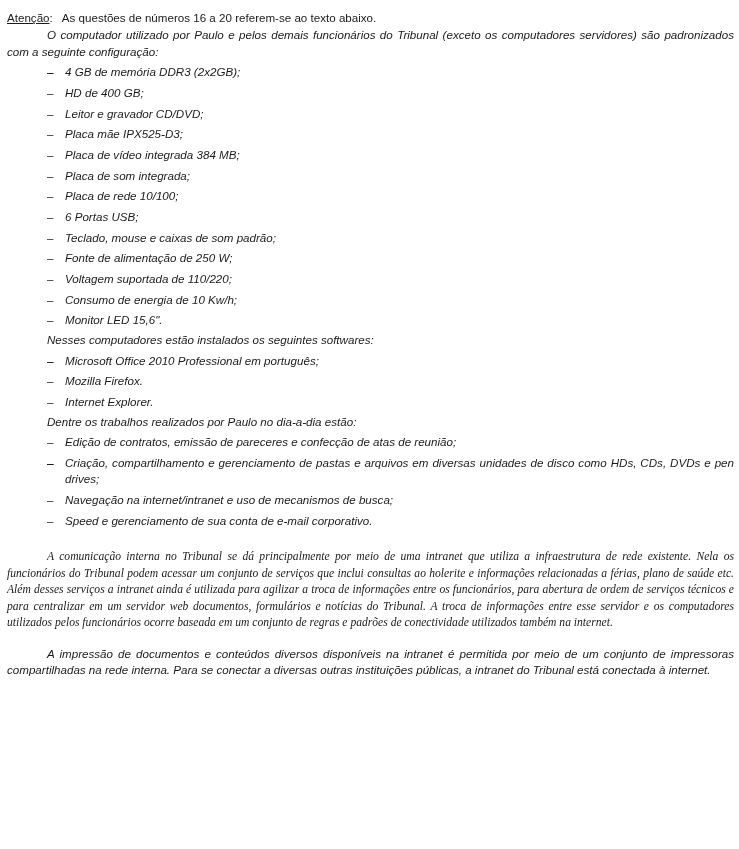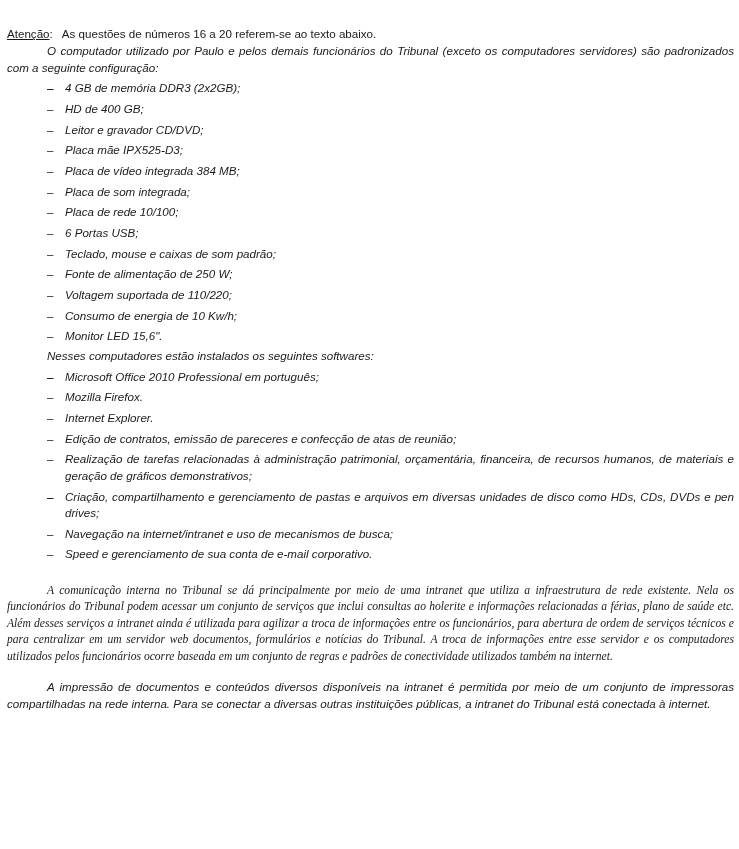--- a/index.html
+++ b/index.html
@@ -2,21 +2,21 @@
 <html><head>
   <meta charset="utf-8">
   <style>
     html, body { margin: 0; padding: 0; background: #ffffff; }
     body {
       width: 739px; height: 849px; overflow: hidden;
       font-family: "Liberation Sans", sans-serif;
       color: #1a1a1a;
       font-size: 11.6px;
     }
-    .page { position: relative; padding: 24px 5px 0 7px; }
+    .page { position: relative; padding: 8px 5px 0 7px; }
     .attention { margin: 2px 0 0 0; line-height: 16px; font-style: normal; }
     .attention .lbl { text-decoration: underline; }
     .attention .txt { margin-left: 9px; }
     .body { font-style: italic; }
     .para {
       text-align: justify; line-height: 16.5px; margin: 0;
       text-indent: 40px;
     }
     .p1 { margin-top: 19px; }
     .p2 { margin-top: 1px; font-style: italic; }
@@ -64,23 +64,24 @@
     </ul>
 
     <p class="intro">Nesses computadores estão instalados os seguintes softwares:</p>
     <ul class="dash">
       <li><span class="dash-mark">–</span></li>
       <li><span class="dash-mark">–</span><span>Microsoft Office 2010 Professional em português;</span></li>
       <li><span class="dash-mark">–</span><span>Mozilla Firefox.</span></li>
       <li><span class="dash-mark">–</span><span>Internet Explorer.</span></li>
     </ul>
 
+    <p class="intro">Dentre os trabalhos realizados por Paulo no dia-a-dia estão:</p>
     <ul class="dash">
       <li><span class="dash-mark">–</span><span>Edição de contratos, emissão de pareceres e confecção de atas de reunião;</span></li>
-      <li><span class="dash-mark">–</span><span>Realização de tarefas relacionadas à administração patrimonial, orçamentária, financeira, de recursos humanos, de materiais e geração de gráficos demonstrativos;</span></li>
+      <li><span class="dash-mark">–</span></li>
       <li><span class="dash-mark">–</span></li>
       <li><span class="dash-mark">–</span><span>Criação, compartilhamento e gerenciamento de pastas e arquivos em diversas unidades de disco como HDs, CDs, DVDs e pen drives;</span></li>
       <li><span class="dash-mark">–</span><span>Navegação na internet/intranet e uso de mecanismos de busca;</span></li>
       <li><span class="dash-mark">–</span><span>Speed e gerenciamento de sua conta de e-mail corporativo.</span></li>
     </ul>
 
     <p class="para p3">A comunicação interna no Tribunal se dá principalmente por meio de uma intranet que utiliza a infraestrutura de rede existente. Nela os funcionários do Tribunal podem acessar um conjunto de serviços que inclui consultas ao holerite e informações relacionadas a férias, plano de saúde etc. Além desses serviços a intranet ainda é utilizada para agilizar a troca de informações entre os funcionários, para abertura de ordem de serviços técnicos e para centralizar em um servidor web documentos, formulários e notícias do Tribunal. A troca de informações entre esse servidor e os computadores utilizados pelos funcionários ocorre baseada em um conjunto de regras e padrões de conectividade utilizados também na internet.</p>
     <p class="para p4">A impressão de documentos e conteúdos diversos disponíveis na intranet é permitida por meio de um conjunto de impressoras compartilhadas na rede interna. Para se conectar a diversas outras instituições públicas, a intranet do Tribunal está conectada à internet.</p>
   </div>
 </div>

